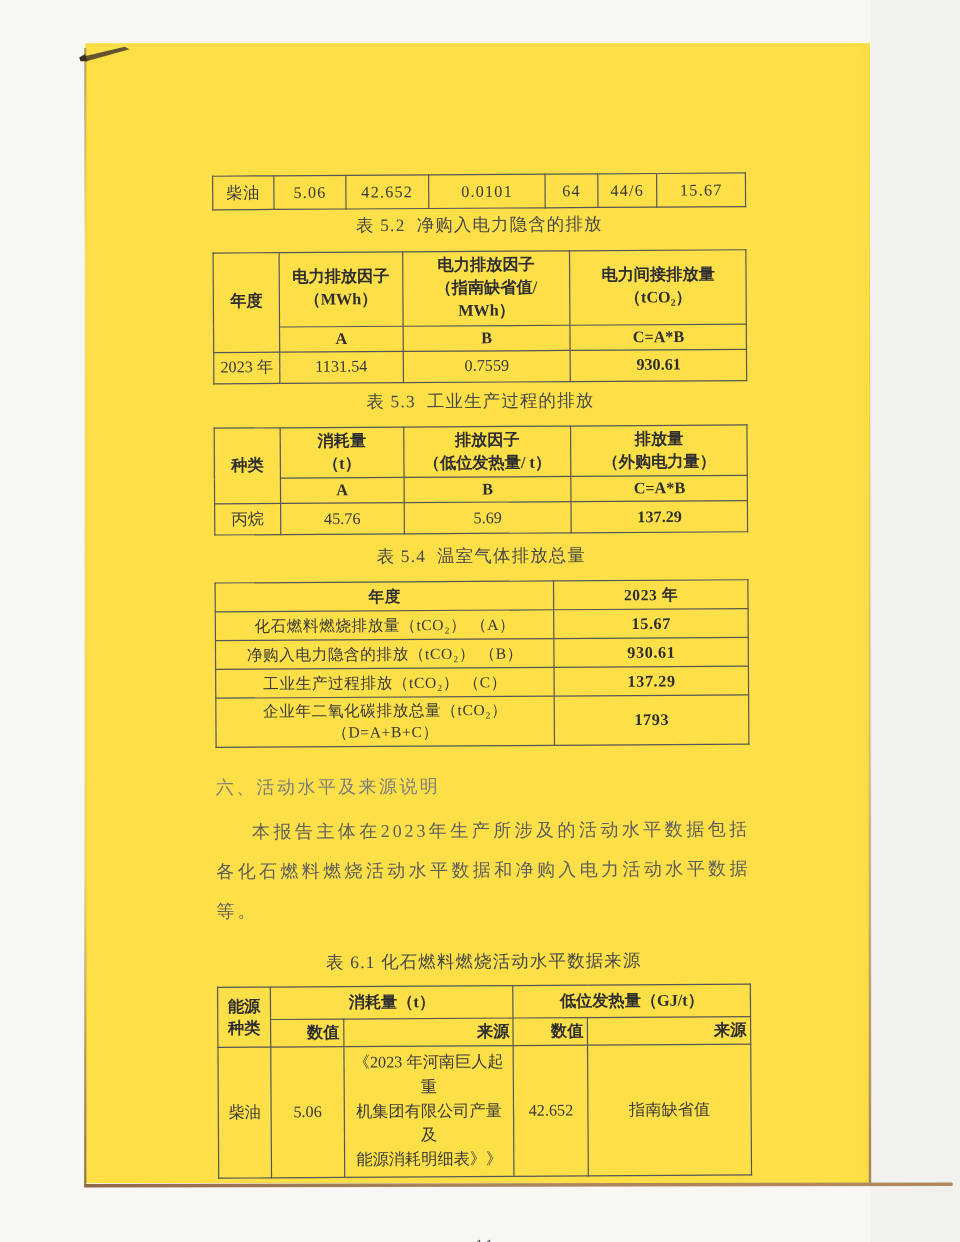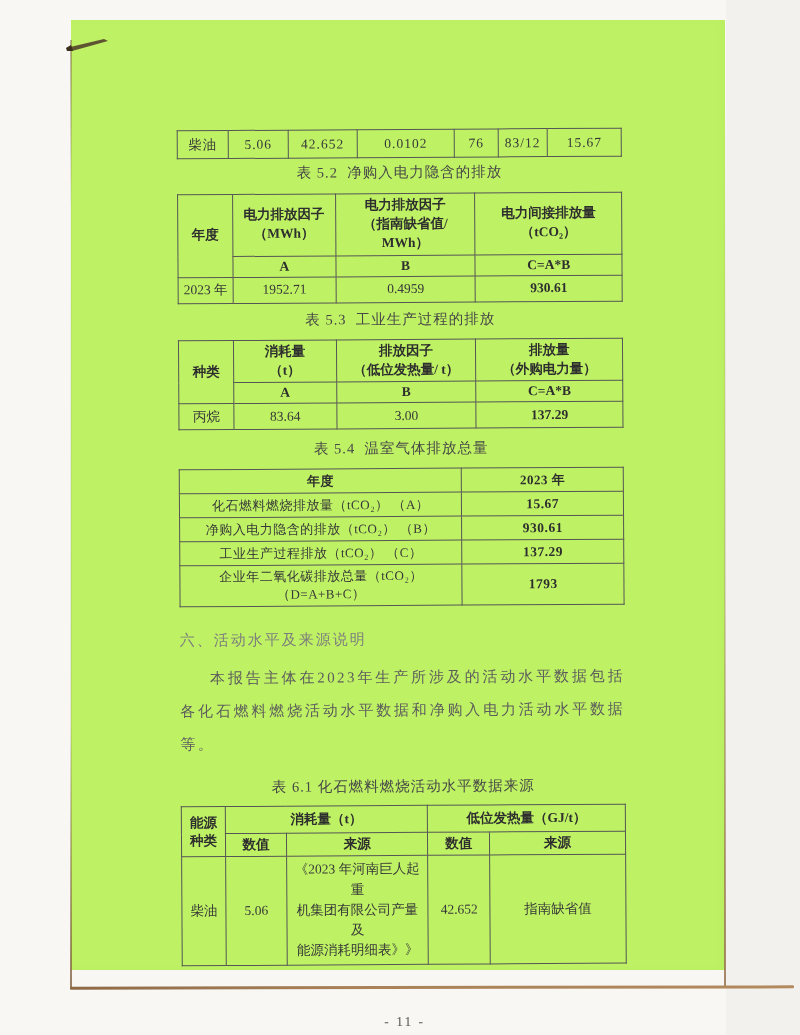--- a/index.html
+++ b/index.html
@@ -10,22 +10,22 @@
   }
   .canvas {
     position: relative; width: 800px; height: 1035px;
     background: #f8f7f4; overflow: hidden; color: #3f3f3f;
   }
   .right-strip {
     position: absolute; left: 726px; top: 0; width: 74px; height: 1035px;
     background: #f3f1ed;
   }
   .page {
-    position: absolute; left: 71px; top: 20px; width: 654px; height: 950px;
-    background: #bef264;
+    position: absolute; left: 71px; top: 36px; width: 654px; height: 950px;
+    background: #fde047;
     box-shadow: inset -4px 0 8px rgba(0,0,0,0.02);
   }
   .edge-left {
     position: absolute; left: 70px; top: 40px; width: 2px; height: 948px;
     background: linear-gradient(180deg, rgba(110,80,50,.45), rgba(110,80,50,.05) 18%,
                 rgba(110,80,50,.12) 72%, rgba(120,85,50,.75));
   }
   .edge-bottom {
     position: absolute; left: 70px; top: 986px; width: 724px; height: 3px;
     background: linear-gradient(90deg, #8d6a46, #aa8258 40%, #b28a5e);
@@ -68,21 +68,21 @@
 
   .t5 tr.hrow td { height: 40px; line-height: 1.4; }
   .t5 tr.frow td { height: 21px; }
   .t5 tr.drow td { height: 26px; }
 
   .t54 td { height: 24px; letter-spacing: .5px; font-size: 13px; }
   .t54 td.val { font-size: 13.5px; }
 
   .t61 { font-size: 13px; }
   .t61 tr.g1 td { height: 27px; }
-  .t61 tr.g2 td { height: 21px; }
+  .t61 tr.g2 td { height: 21px; text-align: right; }
   .t61 tr.drow td { line-height: 1.5; padding: 3px 4px; }
 
   .heading {
     margin-top: 24px; font-size: 15px; letter-spacing: 2px; color: #7d7d7d;
   }
   .para {
     margin-top: 12px; font-size: 15px; line-height: 33px; letter-spacing: 2.4px;
     text-indent: 2em; color: #5d5d5d; text-align: justify;
   }
   .pagenum {
@@ -106,23 +106,23 @@
           <col style="width:22%">
             <col style="width:9.7%">
             <col style="width:11.2%">
             <col style="width:16.6%">
         </colgroup>
         <tbody>
           <tr>
             <td>柴油</td>
             <td>5.06</td>
             <td>42.652</td>
-            <td>0.0102</td>
-            <td>76</td>
-            <td>83/12</td>
+            <td>0.0101</td>
+            <td>64</td>
+            <td>44/6</td>
             <td>15.67</td>
           </tr>
         </tbody>
       </table>
 
       <div class="caption cap52">表 5.2  净购入电力隐含的排放</div>
       <table class="tbl t5">
         <colgroup>
           <col style="width:12.4%">
             <col style="width:23.1%">
@@ -139,22 +139,22 @@
             <td class="b pre">电力间接排放量
 （tCO₂）</td>
           </tr>
           <tr class="frow">
             <td class="b">A</td>
             <td class="b">B</td>
             <td class="b">C=A*B</td>
           </tr>
           <tr class="drow">
             <td>2023 年</td>
-            <td>1952.71</td>
-            <td>0.4959</td>
+            <td>1131.54</td>
+            <td>0.7559</td>
             <td class="b">930.61</td>
           </tr>
         </tbody>
       </table>
 
       <div class="caption cap53">表 5.3  工业生产过程的排放</div>
       <table class="tbl t5">
         <colgroup>
           <col style="width:12.4%">
             <col style="width:23.1%">
@@ -171,22 +171,22 @@
             <td class="b pre">排放量
 （外购电力量）</td>
           </tr>
           <tr class="frow">
             <td class="b">A</td>
             <td class="b">B</td>
             <td class="b">C=A*B</td>
           </tr>
           <tr class="drow">
             <td>丙烷</td>
-            <td>83.64</td>
-            <td>3.00</td>
+            <td>45.76</td>
+            <td>5.69</td>
             <td class="b">137.29</td>
           </tr>
         </tbody>
       </table>
 
       <div class="caption cap54">表 5.4  温室气体排放总量</div>
       <table class="tbl t54">
         <colgroup>
           <col style="width:63.6%">
             <col style="width:36.4%">

